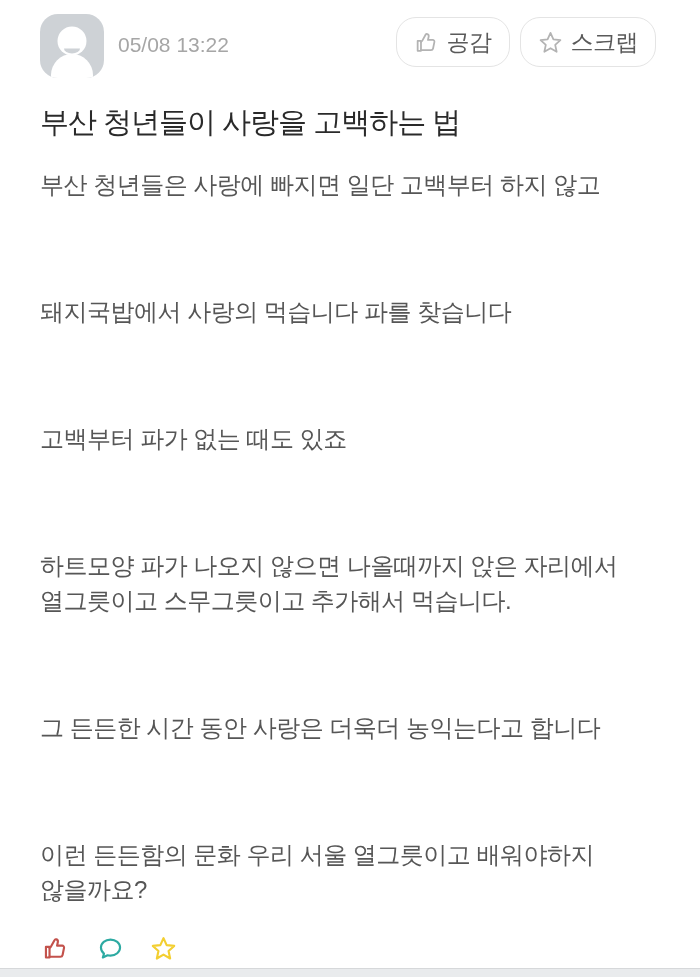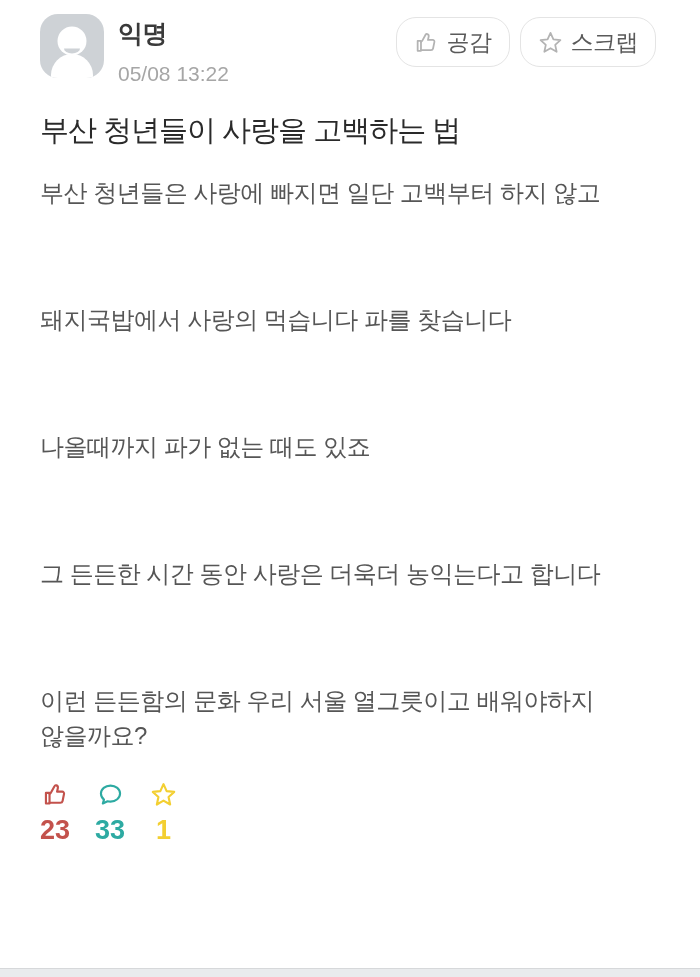--- a/index.html
+++ b/index.html
@@ -78,21 +78,20 @@
           </defs>
         <g clip-path="url(#avclip)">
           <rect width="64" height="64" fill="#ced2d6"></rect>
           <circle cx="32" cy="27" r="14.5" fill="#ffffff"></circle>
           <path d="M24 34.5 a8 5 0 0 0 16 0 z" fill="#ced2d6"></path>
           <path d="M11 64 v-3 a21 21 0 0 1 42 0 v3 z" fill="#ffffff"></path>
         </g>
       </svg>
     </div>
     <div class="author-block">
-      <div class="author-name">익명</div>
       <div class="timestamp">05/08 13:22</div>
     </div>
     <div class="header-actions">
       <button class="action-btn">
         <span class="btn-icon">
           <svg viewBox="0 0 24 24" fill="none" stroke="currentColor" stroke-width="1.7" stroke-linecap="round" stroke-linejoin="round">
             <path d="M3.5 10.5h3.2v9.5H3.5z"></path>
             <path d="M6.7 19.3h9.6c1 0 1.8-.7 2-1.6l1.3-6.3c.2-1-.6-1.9-1.6-1.9h-4.6l.7-3.3c.2-1-.4-2-1.3-2.3-.7-.25-1.4.05-1.7.7L8 10.2c-.3.6-1.3 1.2-1.3 1.2"></path>
           </svg>
         </span>
@@ -107,21 +106,22 @@
         <span>스크랩</span>
       </button>
     </div>
   </header>
 
   <h1 class="post-title">부산 청년들이 사랑을 고백하는 법</h1>
 
   <div class="post-body">
     <p>부산 청년들은 사랑에 빠지면 일단 고백부터 하지 않고</p>
     <p>돼지국밥에서 사랑의 먹습니다 파를 찾습니다</p>
-    <p>나올때까지 파가 없는 때도 있죠</p>
+    <p>고백부터 파가 없는 때도 있죠</p>
+    <p>하트모양 파가 나오지 않으면 나올때까지 앉은 자리에서 열그릇이고 스무그릇이고 추가해서 먹습니다.</p>
     <p>그 든든한 시간 동안 사랑은 더욱더 농익는다고 합니다</p>
     <p>이런 든든함의 문화 우리 서울 열그릇이고 배워야하지 않을까요?</p>
   </div>
 
   <div class="post-stats">
     <span class="stat stat-like">
       <span style="display:inline-flex">
         <svg viewBox="0 0 24 24" fill="none" stroke="currentColor" stroke-width="1.9" stroke-linecap="round" stroke-linejoin="round">
           <path d="M3.5 10.5h3.2v9.5H3.5z"></path>
           <path d="M6.7 19.3h9.6c1 0 1.8-.7 2-1.6l1.3-6.3c.2-1-.6-1.9-1.6-1.9h-4.6l.7-3.3c.2-1-.4-2-1.3-2.3-.7-.25-1.4.05-1.7.7L8 10.2c-.3.6-1.3 1.2-1.3 1.2"></path>

